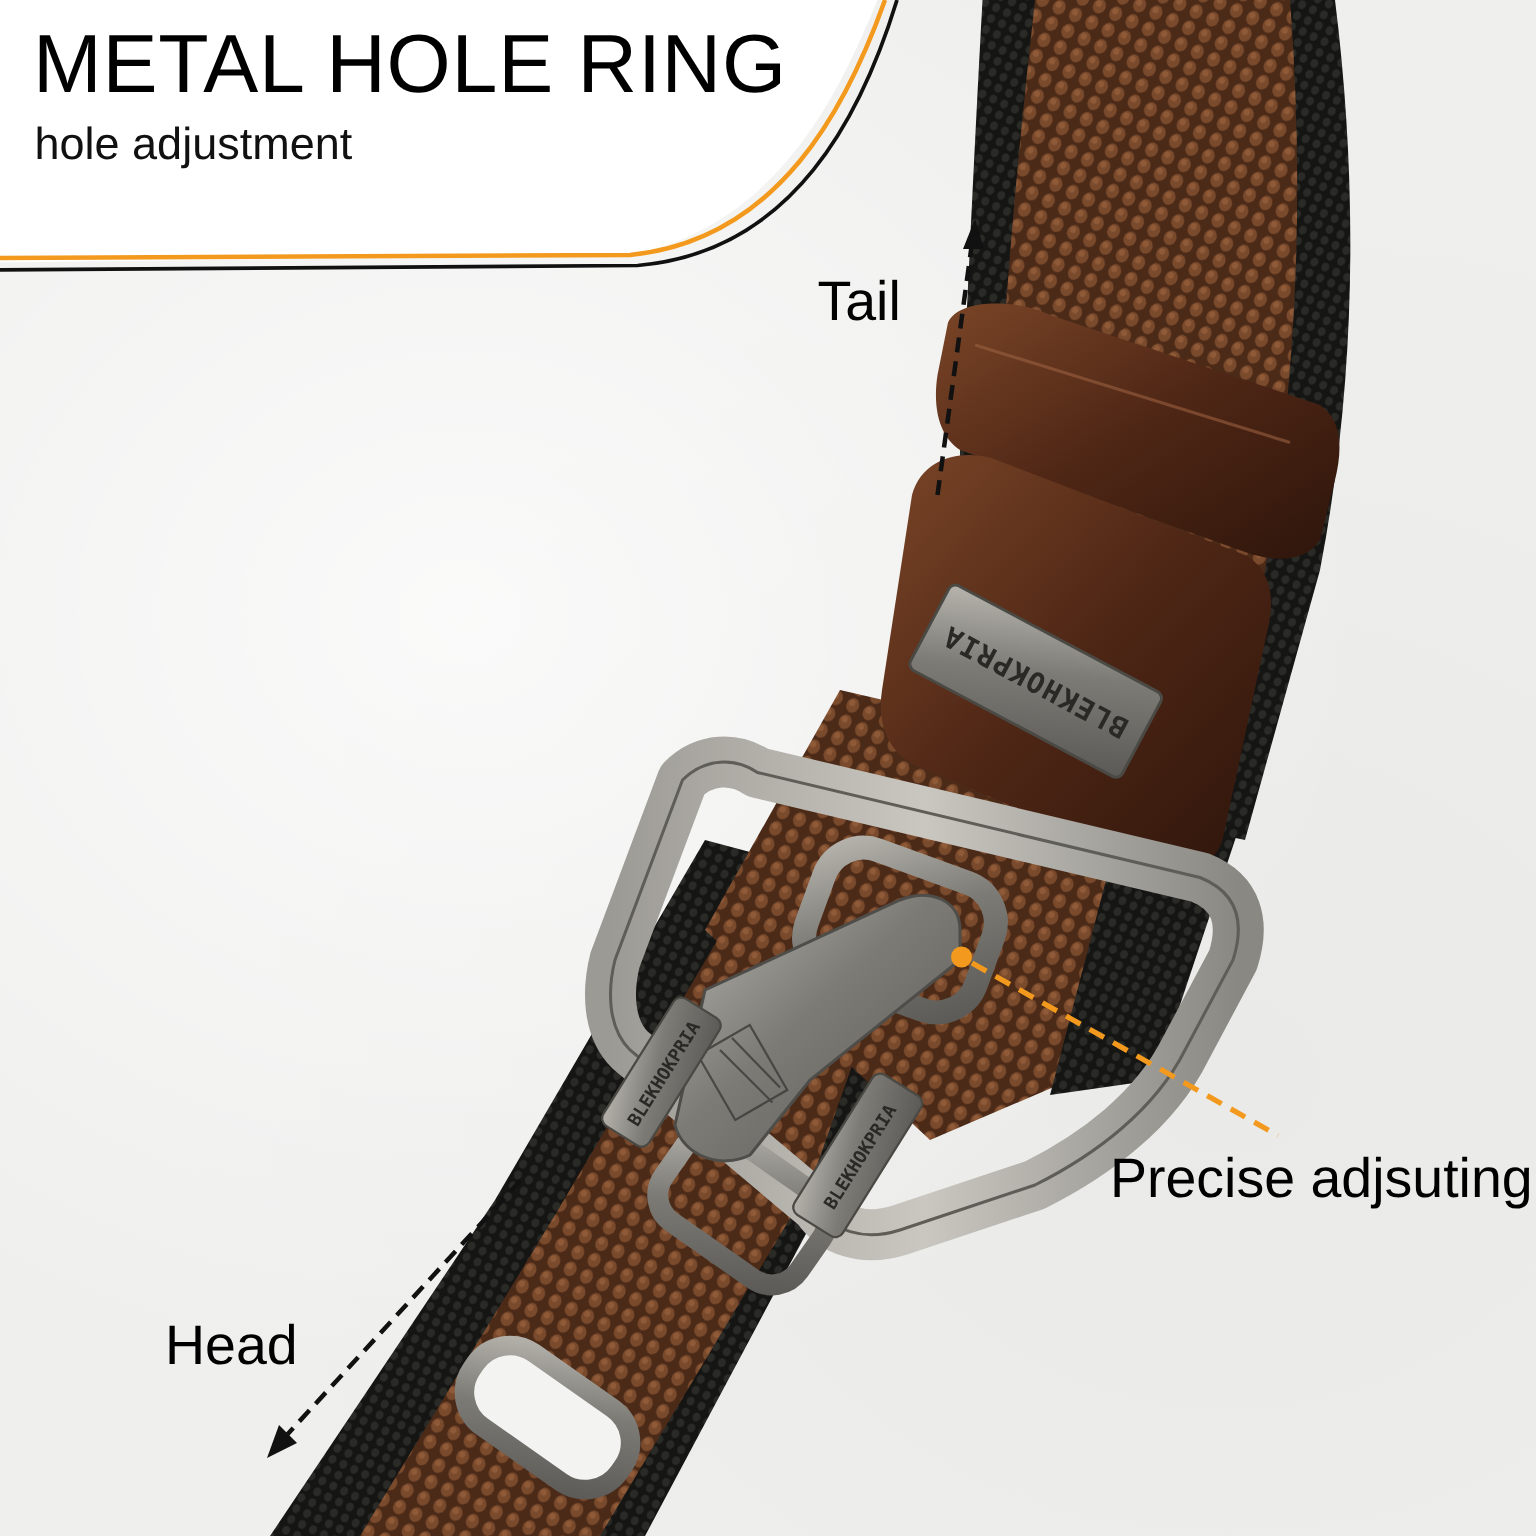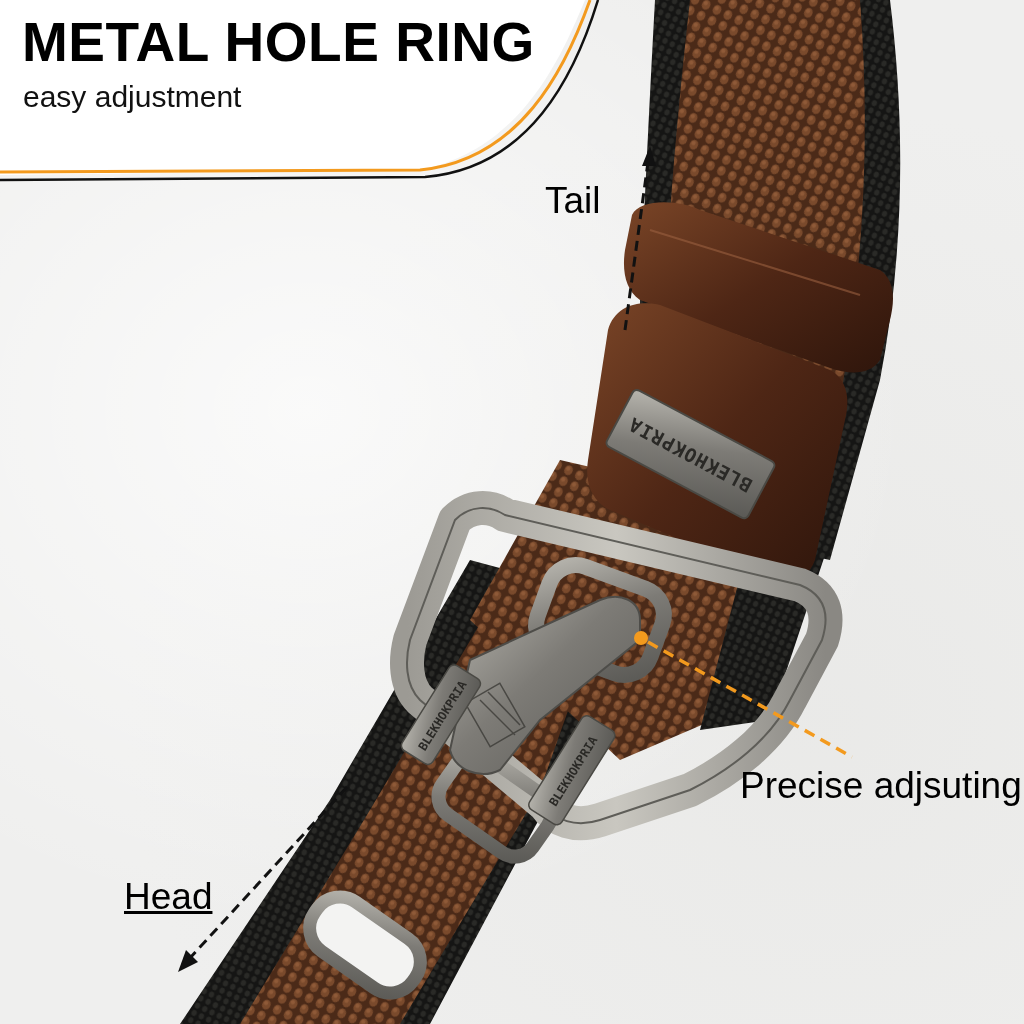--- a/index.html
+++ b/index.html
@@ -14,32 +14,32 @@
         radial-gradient(ellipse at 30% 40%, rgba(255,255,255,0.7), rgba(0,0,0,0) 60%),
         radial-gradient(ellipse at 80% 70%, rgba(230,230,228,0.6), rgba(0,0,0,0) 60%),
         #efefee;
     }
     svg.scene { position: absolute; left: 0; top: 0; }
     .header-panel {
       position: absolute; left: 0; top: 0; width: 600px; height: 185px;
     }
     .title {
       position: absolute; left: 22px; top: 10px;
-      font-size: 55px; font-weight: bold; color: #000; letter-spacing: 0.5px;
+      font-size: 55px; font-weight: normal; color: #000; letter-spacing: 0.5px;
       white-space: nowrap;
     }
     .subtitle {
       position: absolute; left: 23px; top: 76px;
       font-size: 30px; color: #111; line-height: 42px;
     }
     .label {
       position: absolute; font-size: 37px; color: #000; white-space: nowrap;
     }
     .label-tail { left: 545px; top: 180px; text-align: center; }
-    .label-head { left: 124px; top: 876px; text-decoration: underline; }
+    .label-head { left: 110px; top: 876px; }
     .label-precise { left: 704px; top: 765px; margin-left: 36px; }
   </style>
 </head>
 <body>
 
 <div class="bg-texture"></div>
 
 <svg class="scene" width="1024" height="1024" viewBox="0 0 1024 1024">
   <defs>
     <pattern id="weave" width="12" height="12" patternUnits="userSpaceOnUse" patternTransform="rotate(25)">
@@ -125,19 +125,19 @@
   <line x1="625" y1="330" x2="648" y2="162" stroke="#111" stroke-width="3" stroke-dasharray="10 6"></line>
   <polygon points="650,146 642,166 656,166" fill="#111"></polygon>
 
   <line x1="347" y1="787" x2="190" y2="958" stroke="#111" stroke-width="3" stroke-dasharray="10 6"></line>
   <polygon points="178,972 186,950 198,962" fill="#111"></polygon>
 </svg>
 
 <div class="header-panel">
   <div class="title">METAL HOLE RING</div>
   <div class="subtitle">
-    <div>easy adjustment</div>
+    <div>hole adjustment</div>
   </div>
 </div>
 
 <div class="label label-tail">Tail</div>
 <div class="label label-head">Head</div>
 <div class="label label-precise">Precise adjsuting</div>
 
 </body></html>

